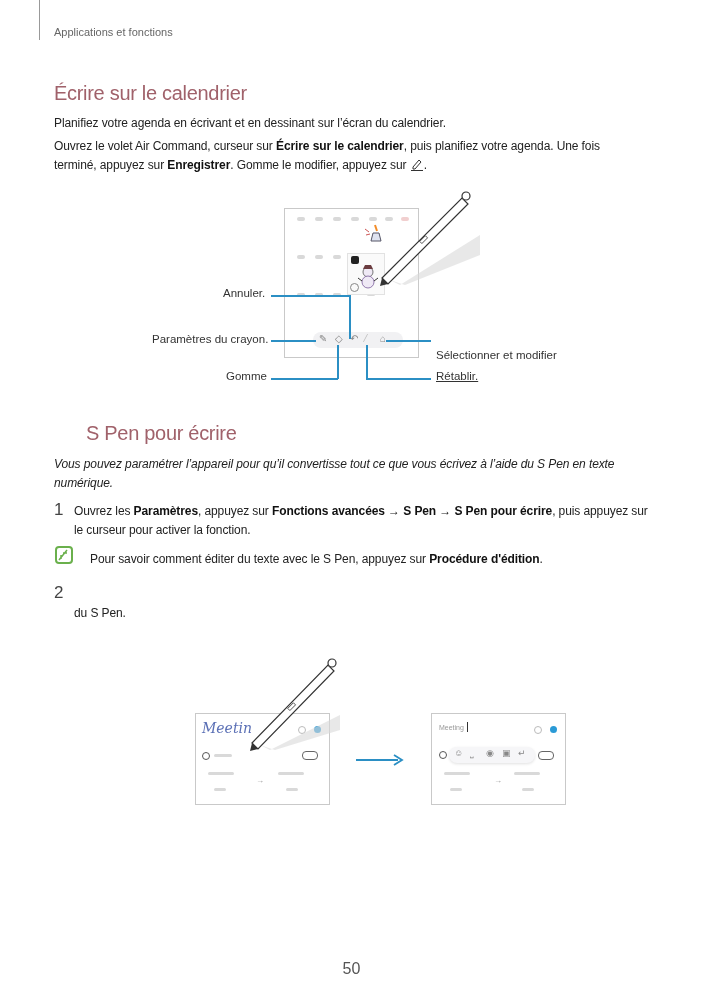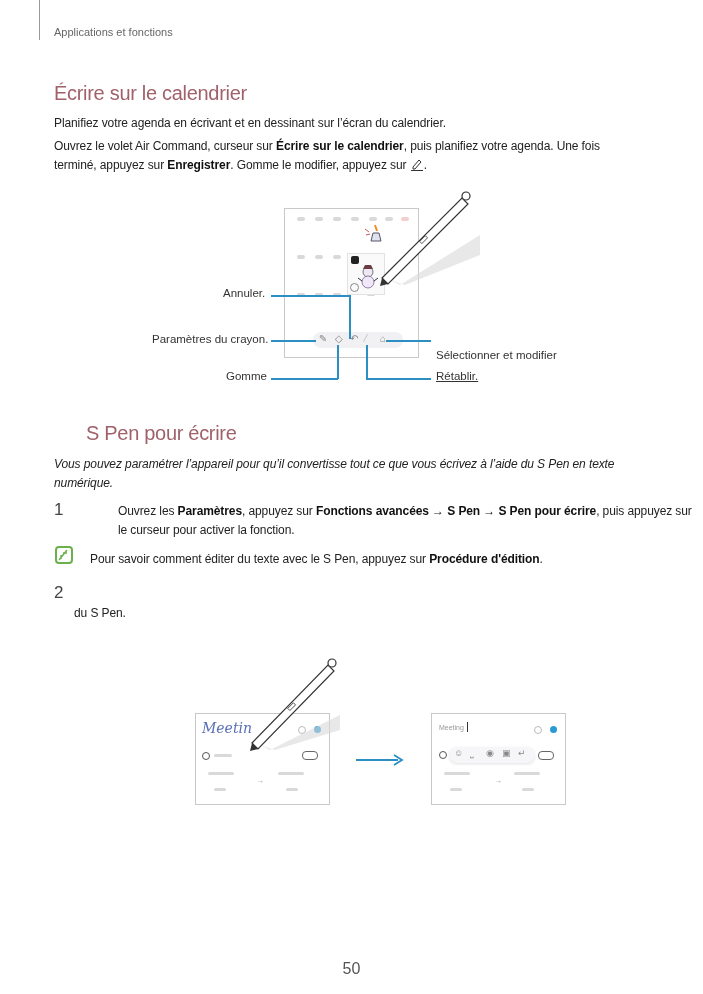--- a/index.html
+++ b/index.html
@@ -105,21 +105,21 @@
 <div class="abs line" style="left:366px; top:378px; width:65px; height:1.5px;"></div>
 <div class="abs line" style="left:366px; top:345px; width:1.5px; height:34px;"></div>
 
 <div class="abs h1" style="left:54px; top:422px;margin-left:32px;">S Pen pour écrire</div>
 <div class="abs p" style="left:54px; top:455px;font-style:italic;">
   <span>Vous pouvez paramétrer l’appareil pour qu’il convertisse tout ce que vous écrivez à l’aide du S Pen en texte</span><br>
   <span>numérique.</span>
 </div>
 
 <div class="abs step-num" style="left:54px; top:500px;">1</div>
-<div class="abs p" style="left:74px; top:502px;margin-left:44px;">
+<div class="abs p" style="left:74px; top:502px;">
   <span>Ouvrez les </span><b>Paramètres</b><span>, appuyez sur </span><b>Fonctions avancées → S Pen → S Pen pour écrire</b><span>, puis appuyez sur</span><br>
   <span>le curseur pour activer la fonction.</span>
 </div>
 
 <svg class="abs" style="left:55px; top:546px;" width="18" height="18" viewBox="0 0 18 18">
   <rect x="1" y="1" width="16" height="16" rx="3" fill="#fff" stroke="#6ab04c" stroke-width="2"></rect>
   <path d="M4 14 L12 4 M6 9 L6 13 M8 7 L12 7" stroke="#6ab04c" stroke-width="1.5" fill="none"></path>
 </svg>
 <div class="abs p" style="left:90px; top:550px;">
   <span>Pour savoir comment éditer du texte avec le S Pen, appuyez sur </span><b>Procédure d'édition</b><span>.</span>

